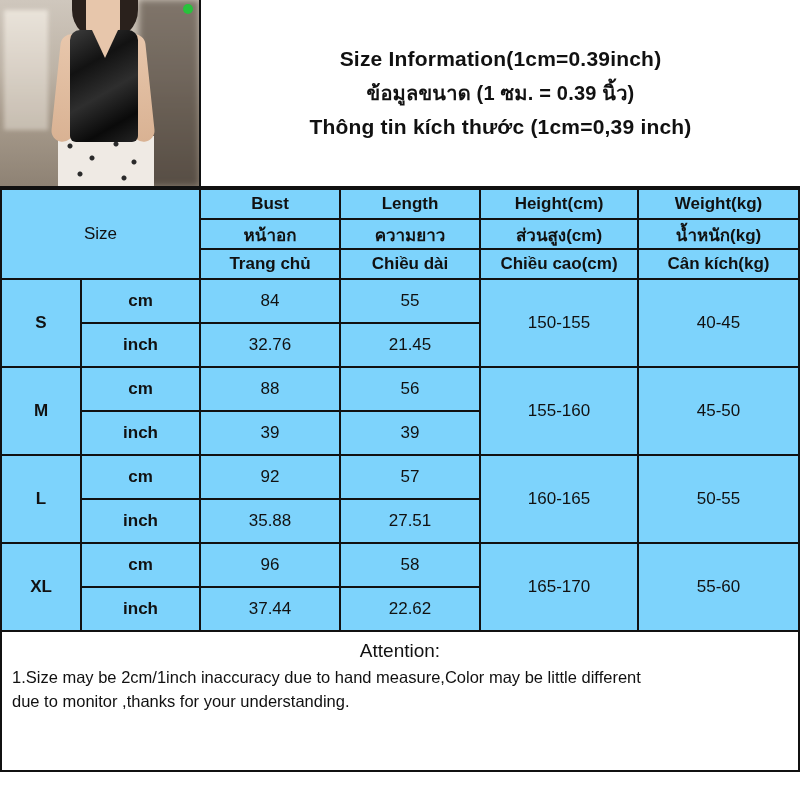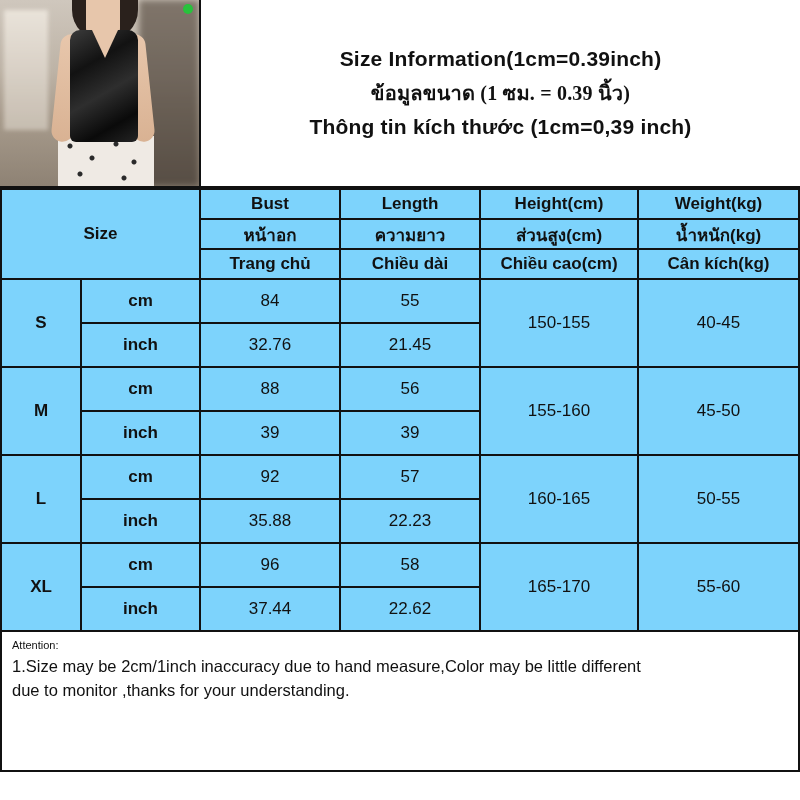--- a/index.html
+++ b/index.html
@@ -112,21 +112,21 @@
     gap: 6px;
     padding: 0 10px;
   }
   .title-line {
     font-weight: bold;
     font-size: 21px;
     letter-spacing: .2px;
     text-align: center;
     white-space: nowrap;
   }
-  .title-line.thai { font-size: 20px; font-family: Liberation Serif, serif; }
+  .title-line.thai { font-size: 20px; }
 
   
   table.size-table {
     width: 800px;
     border-collapse: collapse;
     table-layout: fixed;
   }
   table.size-table td {
     border: 2px solid #111;
     text-align: center;
@@ -138,21 +138,21 @@
   }
   .col-size    { width: 80px; }
   .col-unit    { width: 119px; }
   .col-bust    { width: 140px; }
   .col-length  { width: 140px; }
   .col-height  { width: 158px; }
   .col-weight  { width: 161px; }
 
   td.size-head {
     font-size: 27px;
-    font-weight: bold;
+    font-weight: normal;
   }
   td.hdr {
     font-weight: bold;
     font-size: 17px;
   }
   td.size-cell {
     font-weight: bold;
     font-size: 19px;
   }
   td.unit-cell {
@@ -175,21 +175,21 @@
     border-right: 2px solid #111;
     border-bottom: 2px solid #111;
     padding: 6px 10px 10px 10px;
     min-height: 140px;
   }
   .attention p {
     margin: 0 0 2px 0;
     font-size: 16.5px;
     line-height: 1.35;
   }
-  .attention .att-title { font-size: 11px; }
+  .attention .att-title { font-size: 19px; text-align: center; }
   .footer-space { height: 52px; background: #fff; }
 </style>
 </head>
 <body>
 
 <div id="page">
 
   <div class="header-band">
     <div class="photo">
       <div class="bg"></div>
@@ -275,21 +275,21 @@
         <td class="size-cell" rowspan="2">L</td>
         <td class="unit-cell">cm</td>
         <td class="val-cell">92</td>
         <td class="val-cell">57</td>
         <td class="range-cell" rowspan="2">160-165</td>
         <td class="range-cell" rowspan="2">50-55</td>
       </tr>
       <tr class="row-tall">
         <td class="unit-cell">inch</td>
         <td class="val-cell">35.88</td>
-        <td class="val-cell">22.23</td>
+        <td class="val-cell">27.51</td>
       </tr>
 
       <tr class="row-tall">
         <td class="size-cell" rowspan="2">XL</td>
         <td class="unit-cell">cm</td>
         <td class="val-cell">96</td>
         <td class="val-cell">58</td>
         <td class="range-cell" rowspan="2">165-170</td>
         <td class="range-cell" rowspan="2">55-60</td>
       </tr>

